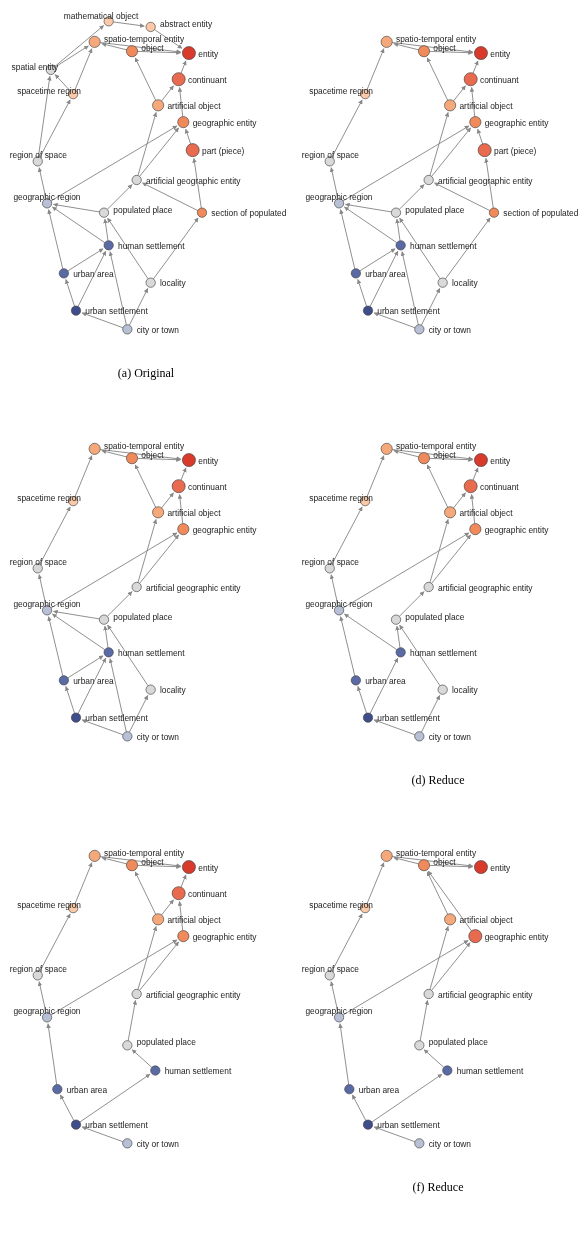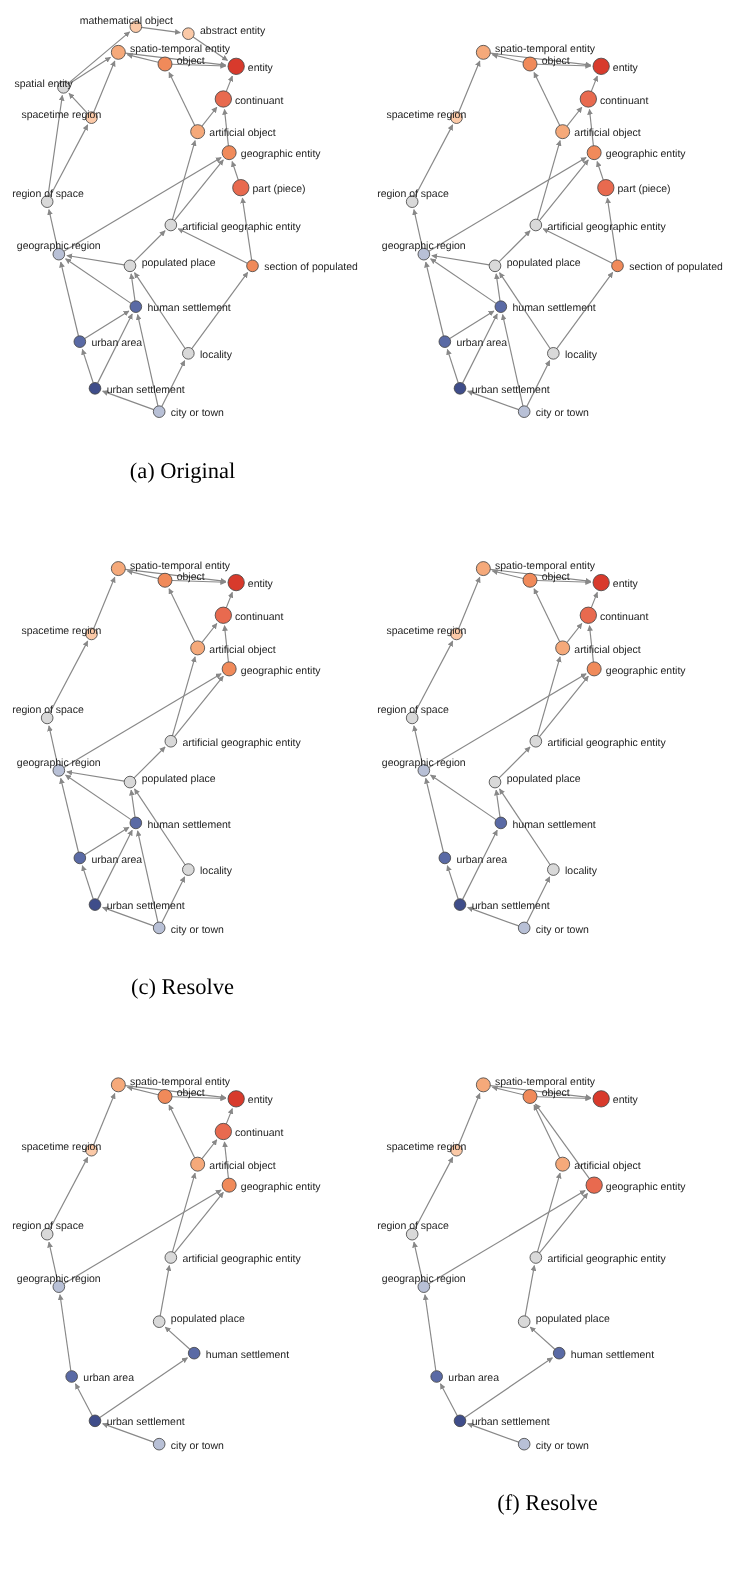--- a/index.html
+++ b/index.html
@@ -16,21 +16,21 @@
   .row {
     display: flex;
     justify-content: space-around;
     margin-bottom: 8px;
   }
   .cell {
     width: 280px;
     text-align: center;
   }
   .caption {
-    font-size: 18px;
+    font-size: 12px;
     margin: 6px 0 18px 0;
   }
   svg {
     width: 280px;
     height: 360px;
     display: block;
     margin: 0 auto;
   }
   .nodelabel {
     font-family: Helvetica, Arial, sans-serif;
@@ -380,21 +380,20 @@
           </g>
           <g>
             <circle cx="75" cy="320" r="5" fill="#3f4d8a" stroke="#444" stroke-width="0.7"></circle>
             <text x="85" y="324" class="nodelabel">urban settlement</text>
           </g>
           <g>
             <circle cx="130" cy="340" r="5" fill="#b8c0d6" stroke="#444" stroke-width="0.7"></circle>
             <text x="140" y="344" class="nodelabel">city or town</text>
           </g>
         </svg>
-      <div class="caption">(c) Resolve</div>
     </div>
     <div class="cell">
       <svg id="svg-d" viewBox="0 0 300 360">
           <defs>
             <marker id="arrow" viewBox="0 0 10 10" refX="9" refY="5" markerWidth="5" markerHeight="5" orient="auto-start-reverse">
               <path d="M 0 0 L 10 5 L 0 10 z" fill="#888"></path>
             </marker>
           </defs>
           <line x1="100.95809435573663" y1="32.70789239870138" x2="187.06285846639503" y2="42.93816140194792" class="edge"></line>
           <line x1="140.99677765819936" y1="42.19661566092457" x2="187.00483351270094" y2="43.705076508613146" class="edge"></line>
@@ -476,20 +475,21 @@
           </g>
           <g>
             <circle cx="75" cy="320" r="5" fill="#3f4d8a" stroke="#444" stroke-width="0.7"></circle>
             <text x="85" y="324" class="nodelabel">urban settlement</text>
           </g>
           <g>
             <circle cx="130" cy="340" r="5" fill="#b8c0d6" stroke="#444" stroke-width="0.7"></circle>
             <text x="140" y="344" class="nodelabel">city or town</text>
           </g>
         </svg>
+      <div class="caption">(d) Reduce</div>
     </div>
   </div>
   <div class="row">
     <div class="cell">
       <svg id="svg-e" viewBox="0 0 300 360">
           <defs>
             <marker id="arrow" viewBox="0 0 10 10" refX="9" refY="5" markerWidth="5" markerHeight="5" orient="auto-start-reverse">
               <path d="M 0 0 L 10 5 L 0 10 z" fill="#888"></path>
             </marker>
           </defs>
@@ -648,16 +648,16 @@
           </g>
           <g>
             <circle cx="75" cy="320" r="5" fill="#3f4d8a" stroke="#444" stroke-width="0.7"></circle>
             <text x="85" y="324" class="nodelabel">urban settlement</text>
           </g>
           <g>
             <circle cx="130" cy="340" r="5" fill="#b8c0d6" stroke="#444" stroke-width="0.7"></circle>
             <text x="140" y="344" class="nodelabel">city or town</text>
           </g>
         </svg>
-      <div class="caption">(f) Resolve</div>
+      <div class="caption">(f) Reduce</div>
     </div>
   </div>
 </div>
 
 </body></html>

